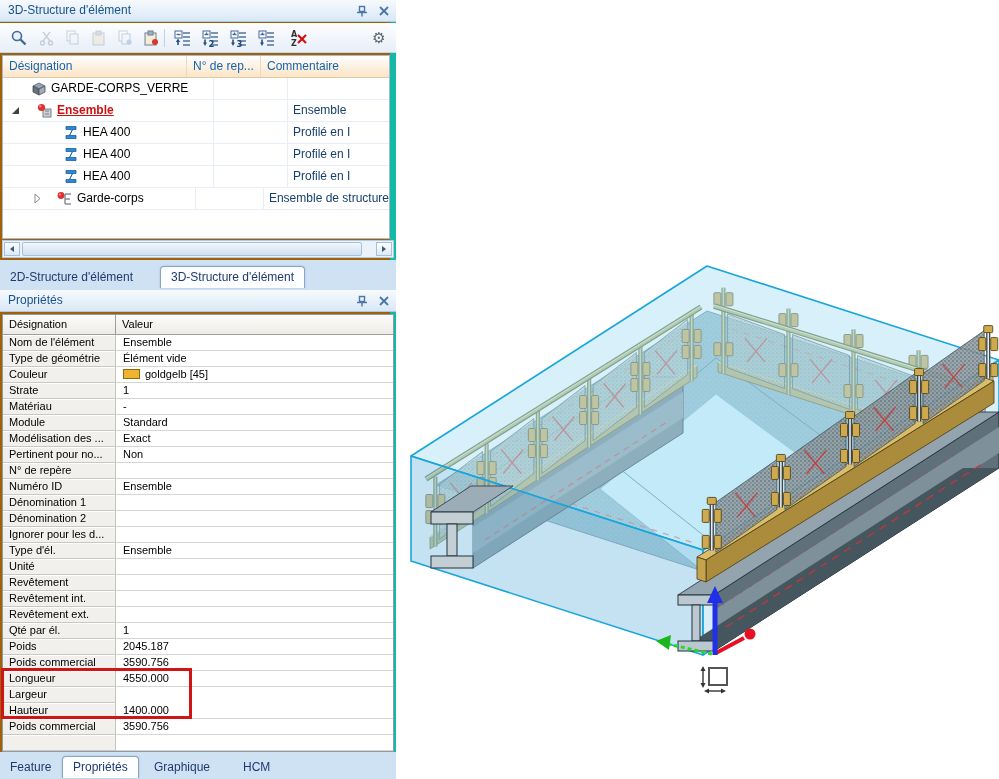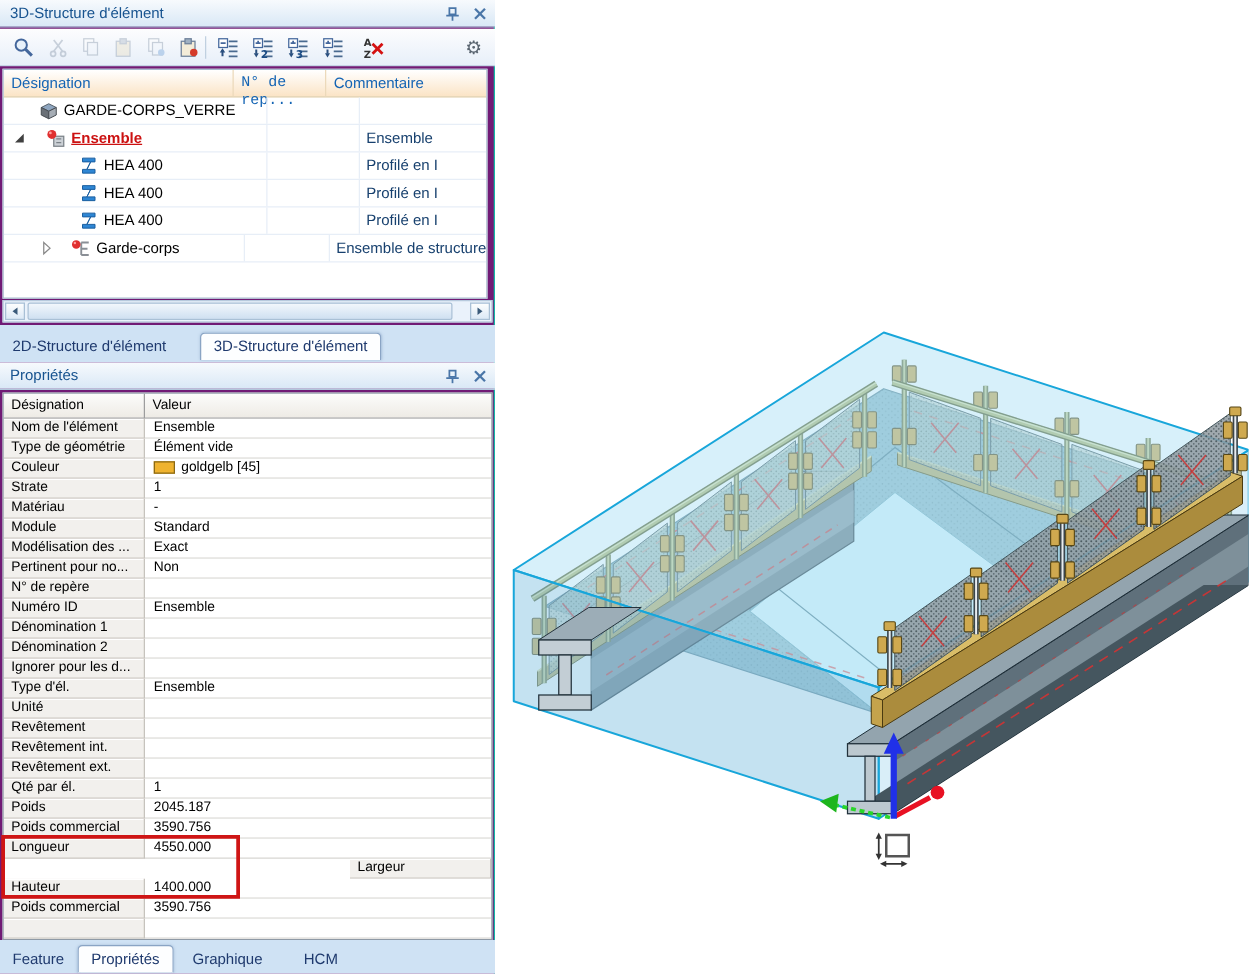--- a/index.html
+++ b/index.html
@@ -1,52 +1,52 @@
 <!DOCTYPE html>
 <html><head>
 <meta charset="utf-8">
 <style>
   html,body{margin:0;padding:0;background:#fff;}
   body{font-family:"Liberation Sans","DejaVu Sans",sans-serif;-webkit-font-smoothing:antialiased;}
   #app{position:relative;width:999px;height:779px;overflow:hidden;background:#fff;}
   
-  #leftdock{position:absolute;left:0;top:0;width:396px;height:779px;background:#701a75;border-right:1px solid #14b8a6;box-sizing:border-box;padding-left:40px;}
+  #leftdock{position:absolute;left:0;top:0;width:396px;height:779px;background:#a16207;border-right:6px solid #14b8a6;box-sizing:border-box;padding-left:40px;}
   .titlebar{position:absolute;left:0;width:396px;height:22px;background:linear-gradient(#f7fafd,#d9e8f6);border-bottom:1px solid #b2c7dc;box-sizing:border-box;}
   .titlebar .ttl{position:absolute;left:8px;top:3px;font-size:12px;color:#17538f;}
   .titlebar .wicons{position:absolute;right:4px;top:3px;display:flex;gap:6px;}
   .wbtn{width:16px;height:16px;display:flex;align-items:center;justify-content:center;}
   .toolbar{position:absolute;left:0;top:23px;width:396px;height:30px;background:linear-gradient(#fdfdfe,#e7eff9);border-bottom:1px solid #c5d5e6;box-sizing:border-box;}
   .tbtn{position:absolute;top:4px;width:22px;height:22px;display:flex;align-items:center;justify-content:center;}
   .tsep{position:absolute;top:6px;width:1px;height:18px;background:#c0d0e0;}
   
   #treewrap{position:absolute;left:2px;top:55px;width:388px;height:184px;background:#fff;border:1px solid #a7bacd;box-sizing:border-box;overflow:hidden;}
   .thead{display:flex;height:22px;background:linear-gradient(#ffffff,#fbe4c6);border-bottom:1px solid #e0cba6;box-sizing:border-box;}
   .thead .hc{font-size:12px;color:#1464b4;padding:3px 0 0 6px;box-sizing:border-box;border-right:1px solid #ecd9ba;}
-  .hc1{width:184px;} .hc2{width:74px;font-family:Liberation Mono, monospace;} .hc3{flex:1;border-right:none!important;}
+  .hc1{width:184px;} .hc2{width:74px;} .hc3{flex:1;border-right:none!important;}
   .trow{display:flex;height:22px;border-bottom:1px solid #e7eef7;box-sizing:border-box;position:relative;}
   .trow .c1{width:211px;position:relative;border-right:1px solid #e7eef7;box-sizing:border-box;}
   .trow .c2{width:74px;border-right:1px solid #e7eef7;box-sizing:border-box;}
   .trow .c3{flex:1;font-size:12px;color:#17406e;padding:3px 0 0 5px;box-sizing:border-box;white-space:nowrap;}
   .trow .lbl{position:absolute;top:3px;font-size:12px;color:#000;white-space:nowrap;}
   .trow .lbl.sel{color:#cc1111;font-weight:bold;text-decoration:underline;}
   .trow .exp,.trow .ricon{position:absolute;top:3px;}
   
   #hscroll{position:absolute;left:2px;top:240px;width:392px;height:18px;background:#eaf2fb;border:1px solid #b7cadd;box-sizing:border-box;}
   .sbtn{position:absolute;top:1px;width:16px;height:14px;background:linear-gradient(#fdfefe,#dce9f6);border:1px solid #a9c0d6;box-sizing:border-box;display:flex;align-items:center;justify-content:center;}
   .sthumb{position:absolute;left:19px;top:1px;width:340px;height:14px;background:linear-gradient(#f2f7fc,#cfe0f1);border:1px solid #a9c0d6;border-radius:2px;box-sizing:border-box;}
   
   .tabstrip{position:absolute;left:0;width:396px;background:#cfe2f4;}
   .tab{position:absolute;font-size:12px;color:#1f3a6e;white-space:nowrap;}
   .tab.active{background:#fdfeff;border:1px solid #8aa4c4;border-bottom:none;border-radius:4px 4px 0 0;box-shadow:0 0 2px rgba(120,150,190,.5);}
   
   #propgrid{position:absolute;left:2px;top:314px;width:392px;height:438px;background:#fff;border:1px solid #8f9aa6;box-sizing:border-box;overflow:hidden;}
   .phead{display:flex;height:20px;}
   .phead .pc{font-size:11px;color:#000;background:linear-gradient(#fcfcfb,#eeebe5);border-right:1px solid #9d9d9d;border-bottom:1px solid #9d9d9d;padding:3px 0 0 6px;box-sizing:border-box;}
   .pc1{width:113px;} .pc2{flex:1;border-right:none!important;}
-  .prow{display:flex;height:16px;justify-content:flex-end;}
+  .prow{display:flex;height:16px;}
   .prow .pname{width:113px;font-size:11px;color:#000;background:#f2f0ed;border-right:1px solid #c6c3bd;border-bottom:1px solid #cbc8c2;box-shadow:inset 0 1px 0 #fff;padding:1px 0 0 6px;box-sizing:border-box;white-space:nowrap;overflow:hidden;}
   .prow .pval{flex:1;font-size:11px;color:#000;background:#fff;border-bottom:1px solid #d8d6d2;padding:1px 0 0 7px;box-sizing:border-box;display:flex;align-items:flex-start;white-space:nowrap;}
   .swatch{display:inline-block;width:17px;height:10px;margin:1px 5px 0 0;border:1px solid #8a6914;box-sizing:border-box;}
   #redbox{position:absolute;left:1px;top:668px;width:191px;height:51px;border:3px solid #cf1515;box-sizing:border-box;pointer-events:none;}
   
   #viewport{position:absolute;left:397px;top:0;width:602px;height:779px;background:#fff;}
   svg text{font-family:"DejaVu Sans","Liberation Sans",sans-serif;}
   .gearglyph{font-family:"DejaVu Sans",sans-serif;font-size:15px;color:#5a6570;}
 </style>
 </head>

